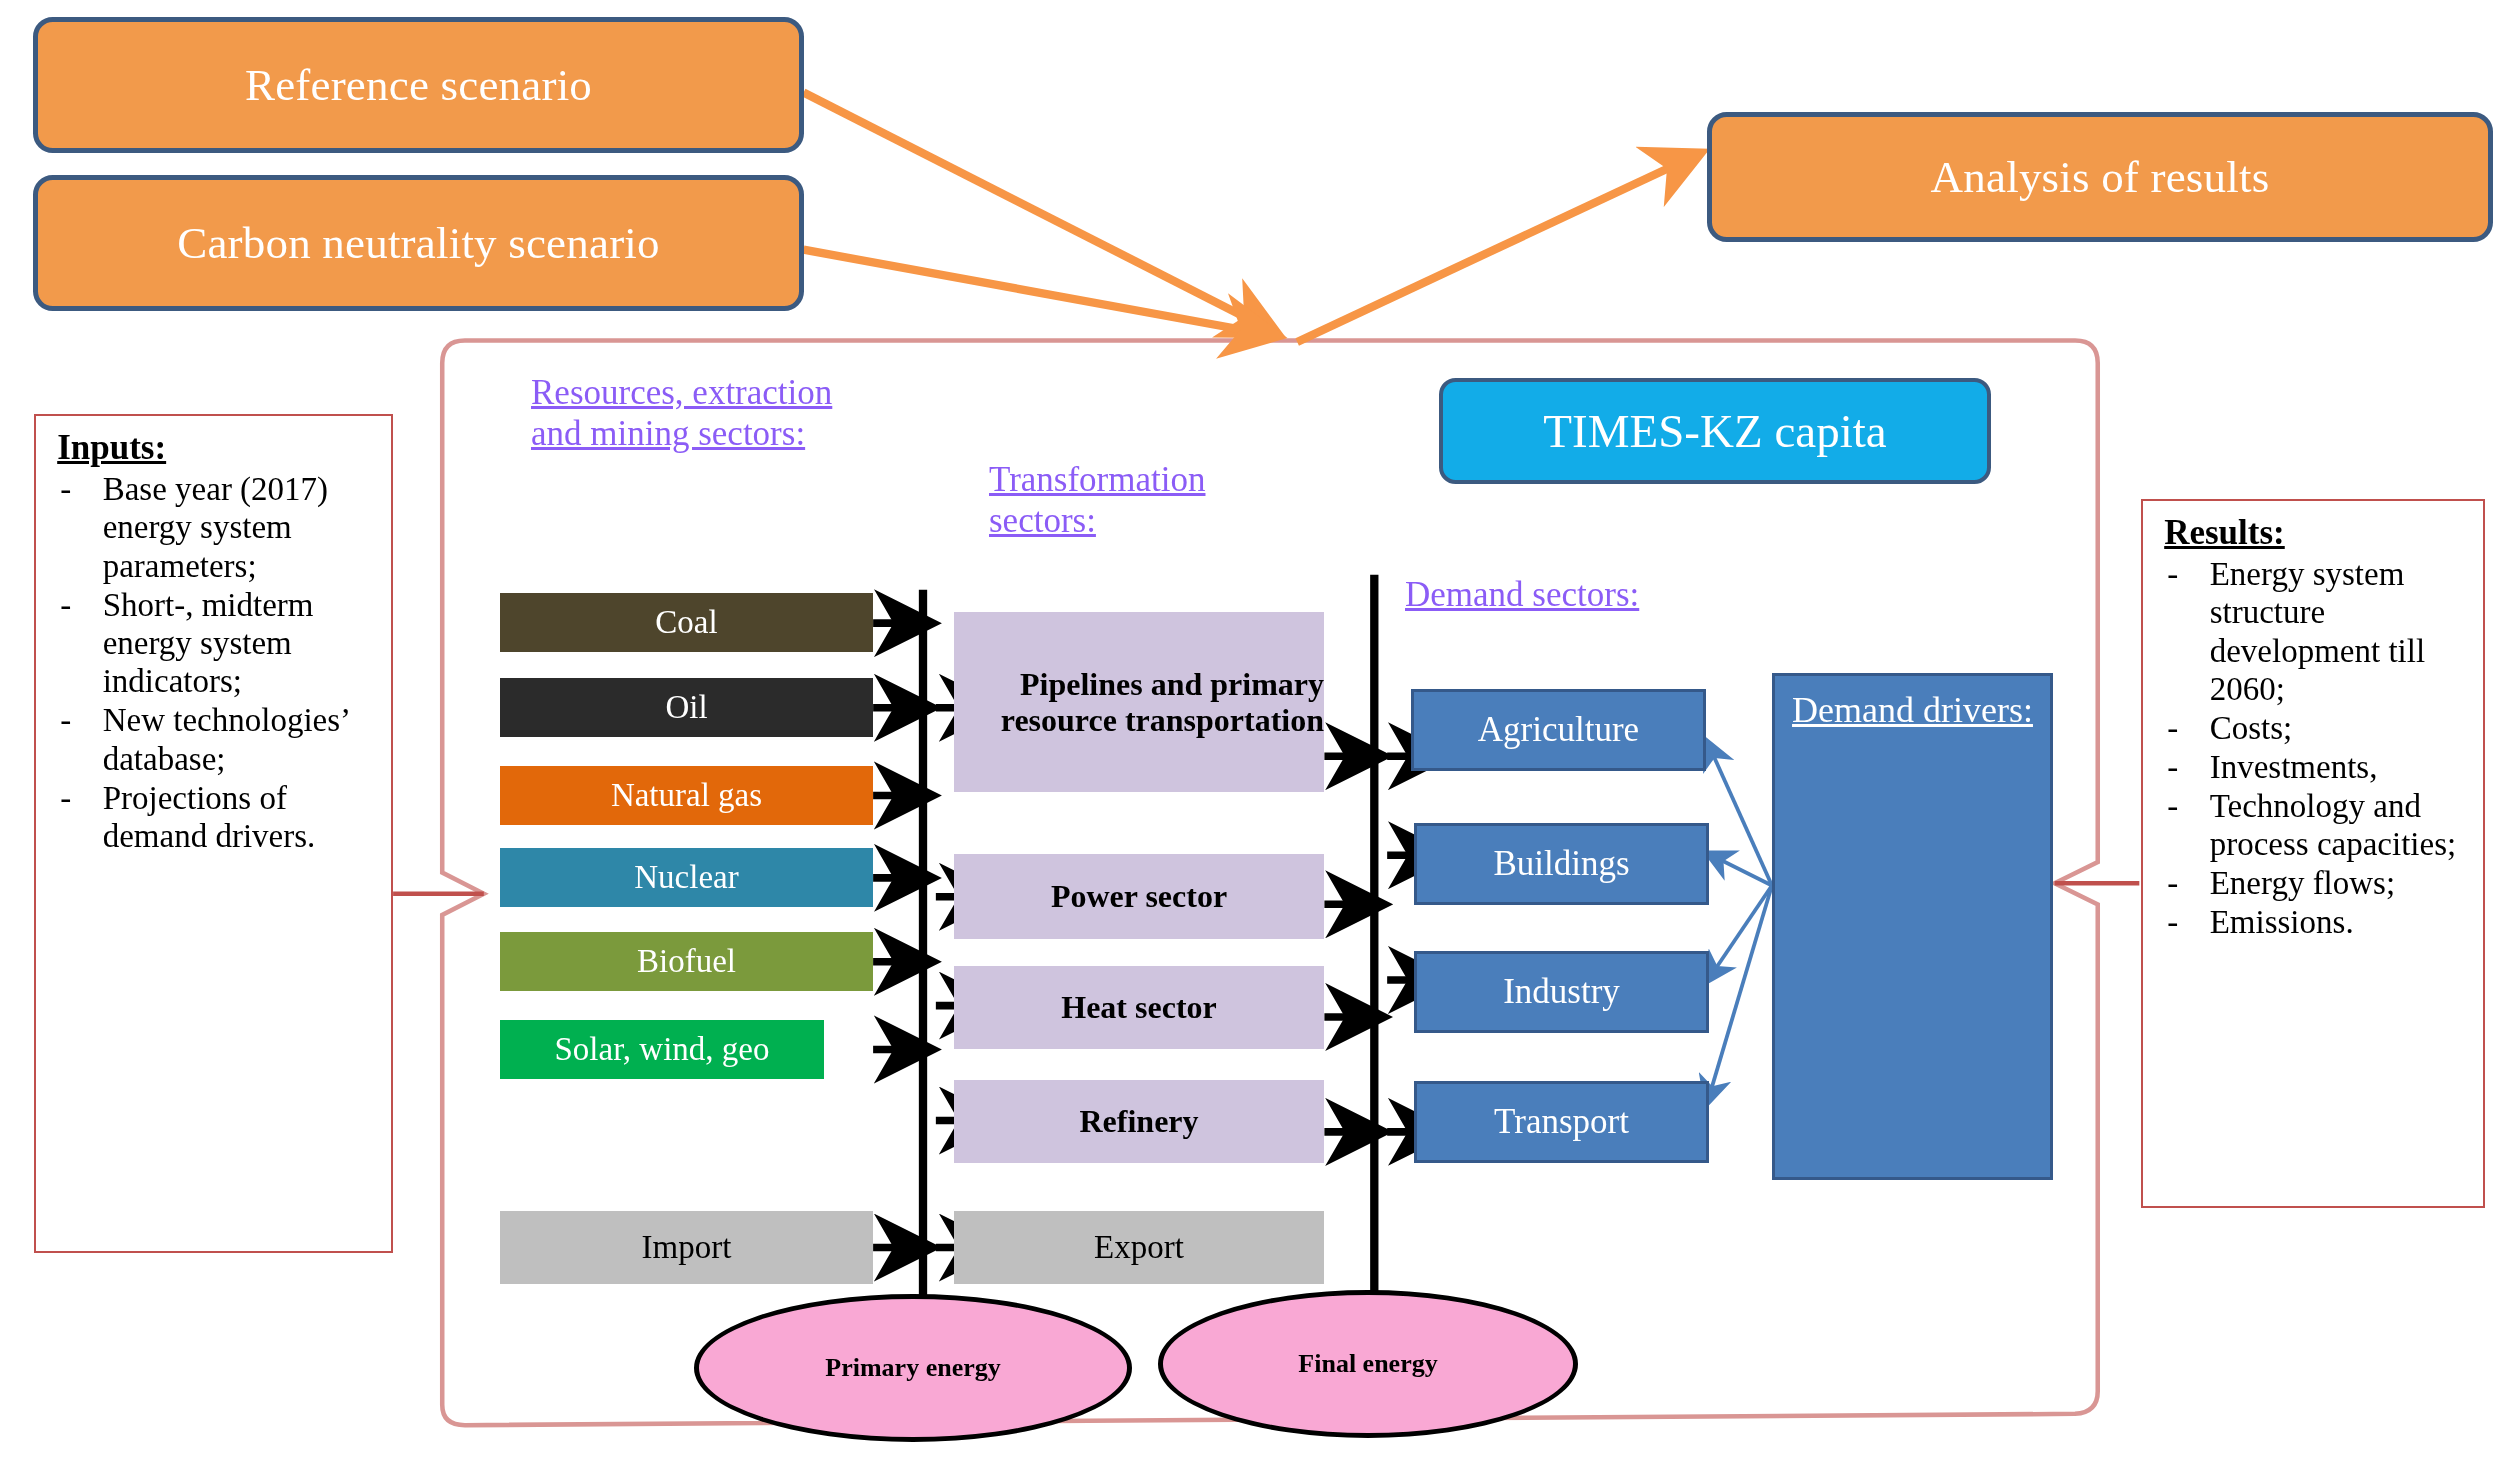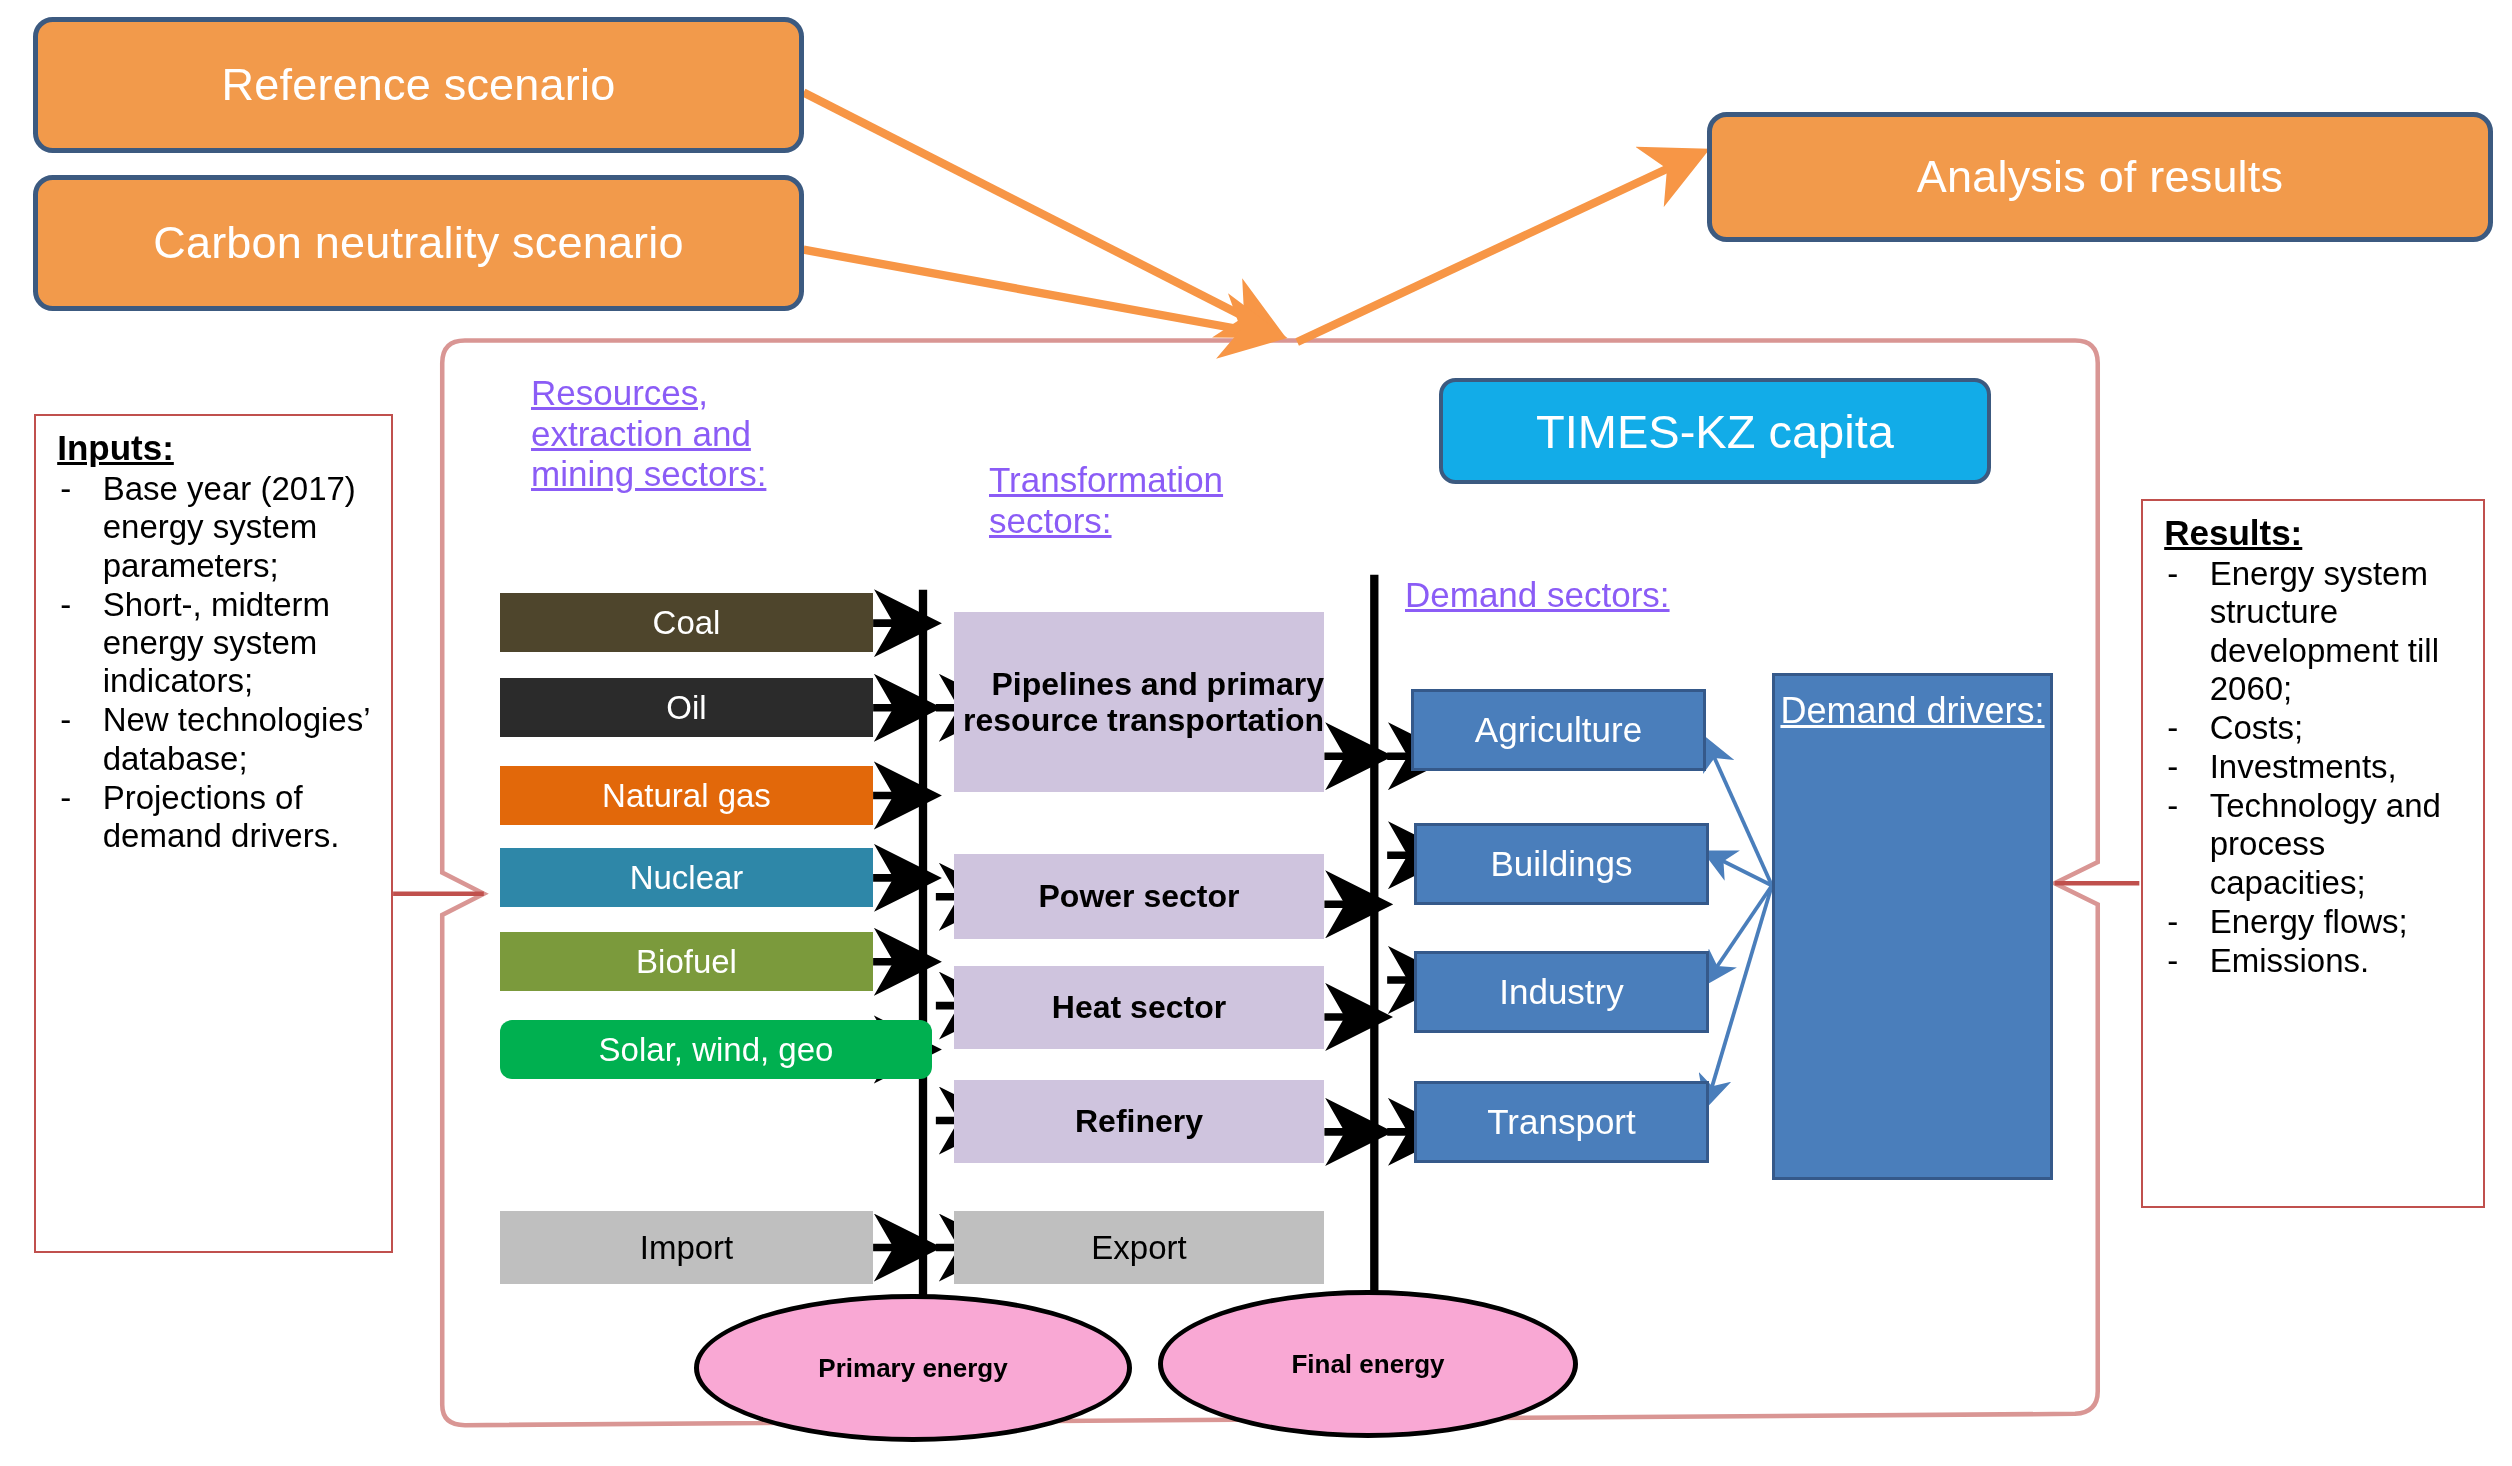--- a/index.html
+++ b/index.html
@@ -1,18 +1,18 @@
 <!DOCTYPE html>
 <html style="font-size:12px"><head>
 <meta charset="utf-8">
 <style>
   html,body{margin:0;padding:0;background:#ffffff;}
   body{width:2512px;height:1467px;position:relative;overflow:hidden;
        font-family:"Liberation Sans","DejaVu Sans",sans-serif;}
-  .abs{position:absolute;box-sizing:border-box;}
+  .abs{position:absolute;box-sizing:border-box;font-family:Liberation Serif, serif;}
 
   
   .orangebox{
     background:#F29A4B;border:5.3px solid #3C5A80;border-radius:19.7px;
     color:#ffffff;display:flex;align-items:center;justify-content:center;
     text-align:center;font-size:45px;letter-spacing:0.2px;
   }
   
   .timesbox{
     background:#12ACE8;border:4.5px solid #3C5A80;border-radius:16.6px;
@@ -220,21 +220,21 @@
   </div>
 
 <div class="abs resbar" style="left:500px;top:848px;width:373px;height:59px;background:#2E87A8;">
   <span>Nuclear</span>
   </div>
 
 <div class="abs resbar" style="left:500px;top:932px;width:373px;height:59px;background:#7B9A3C;">
   <span>Biofuel</span>
   </div>
 
-<div class="abs resbar" style="left:500px;top:1020px;width:432px;height:59px;background:#00B050;border-radius:12px;">
+<div class="abs resbar" style="left:500px;top:1020px;width:324px;height:59px;background:#00B050;">
   <span>Solar, wind, geo</span>
   </div>
 
 <div class="abs greybox" style="left:500px;top:1211px;width:373px;height:73px;">
   <span>Import</span>
   </div>
 
 <div class="abs trbox" style="left:954px;top:612px;width:370px;height:180px;">
   <span>Pipelines and primary resource transportation</span>
   </div>

